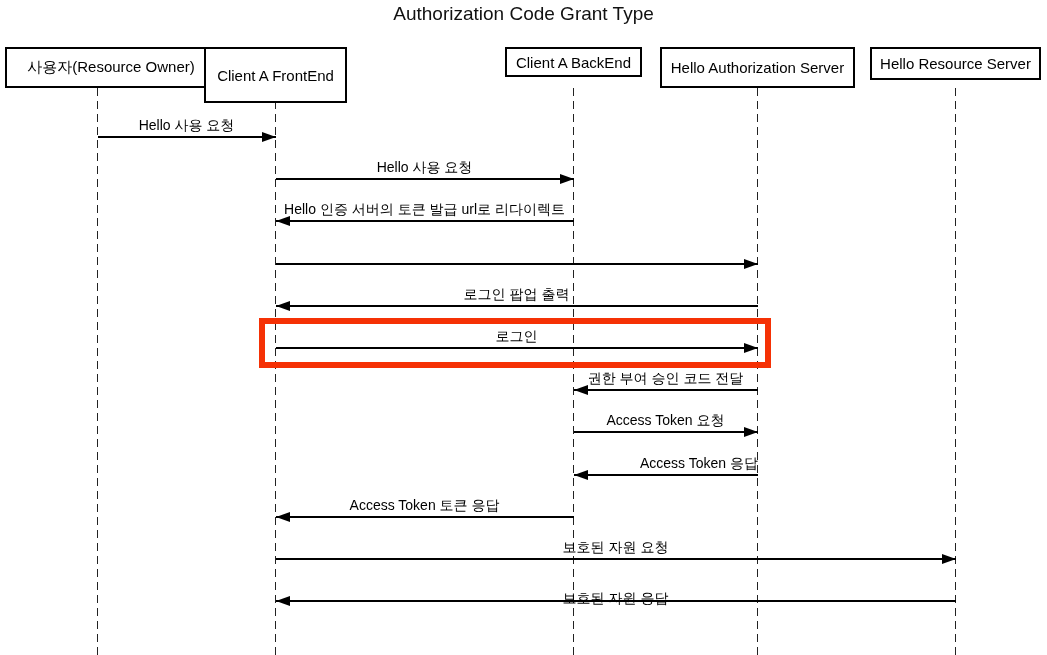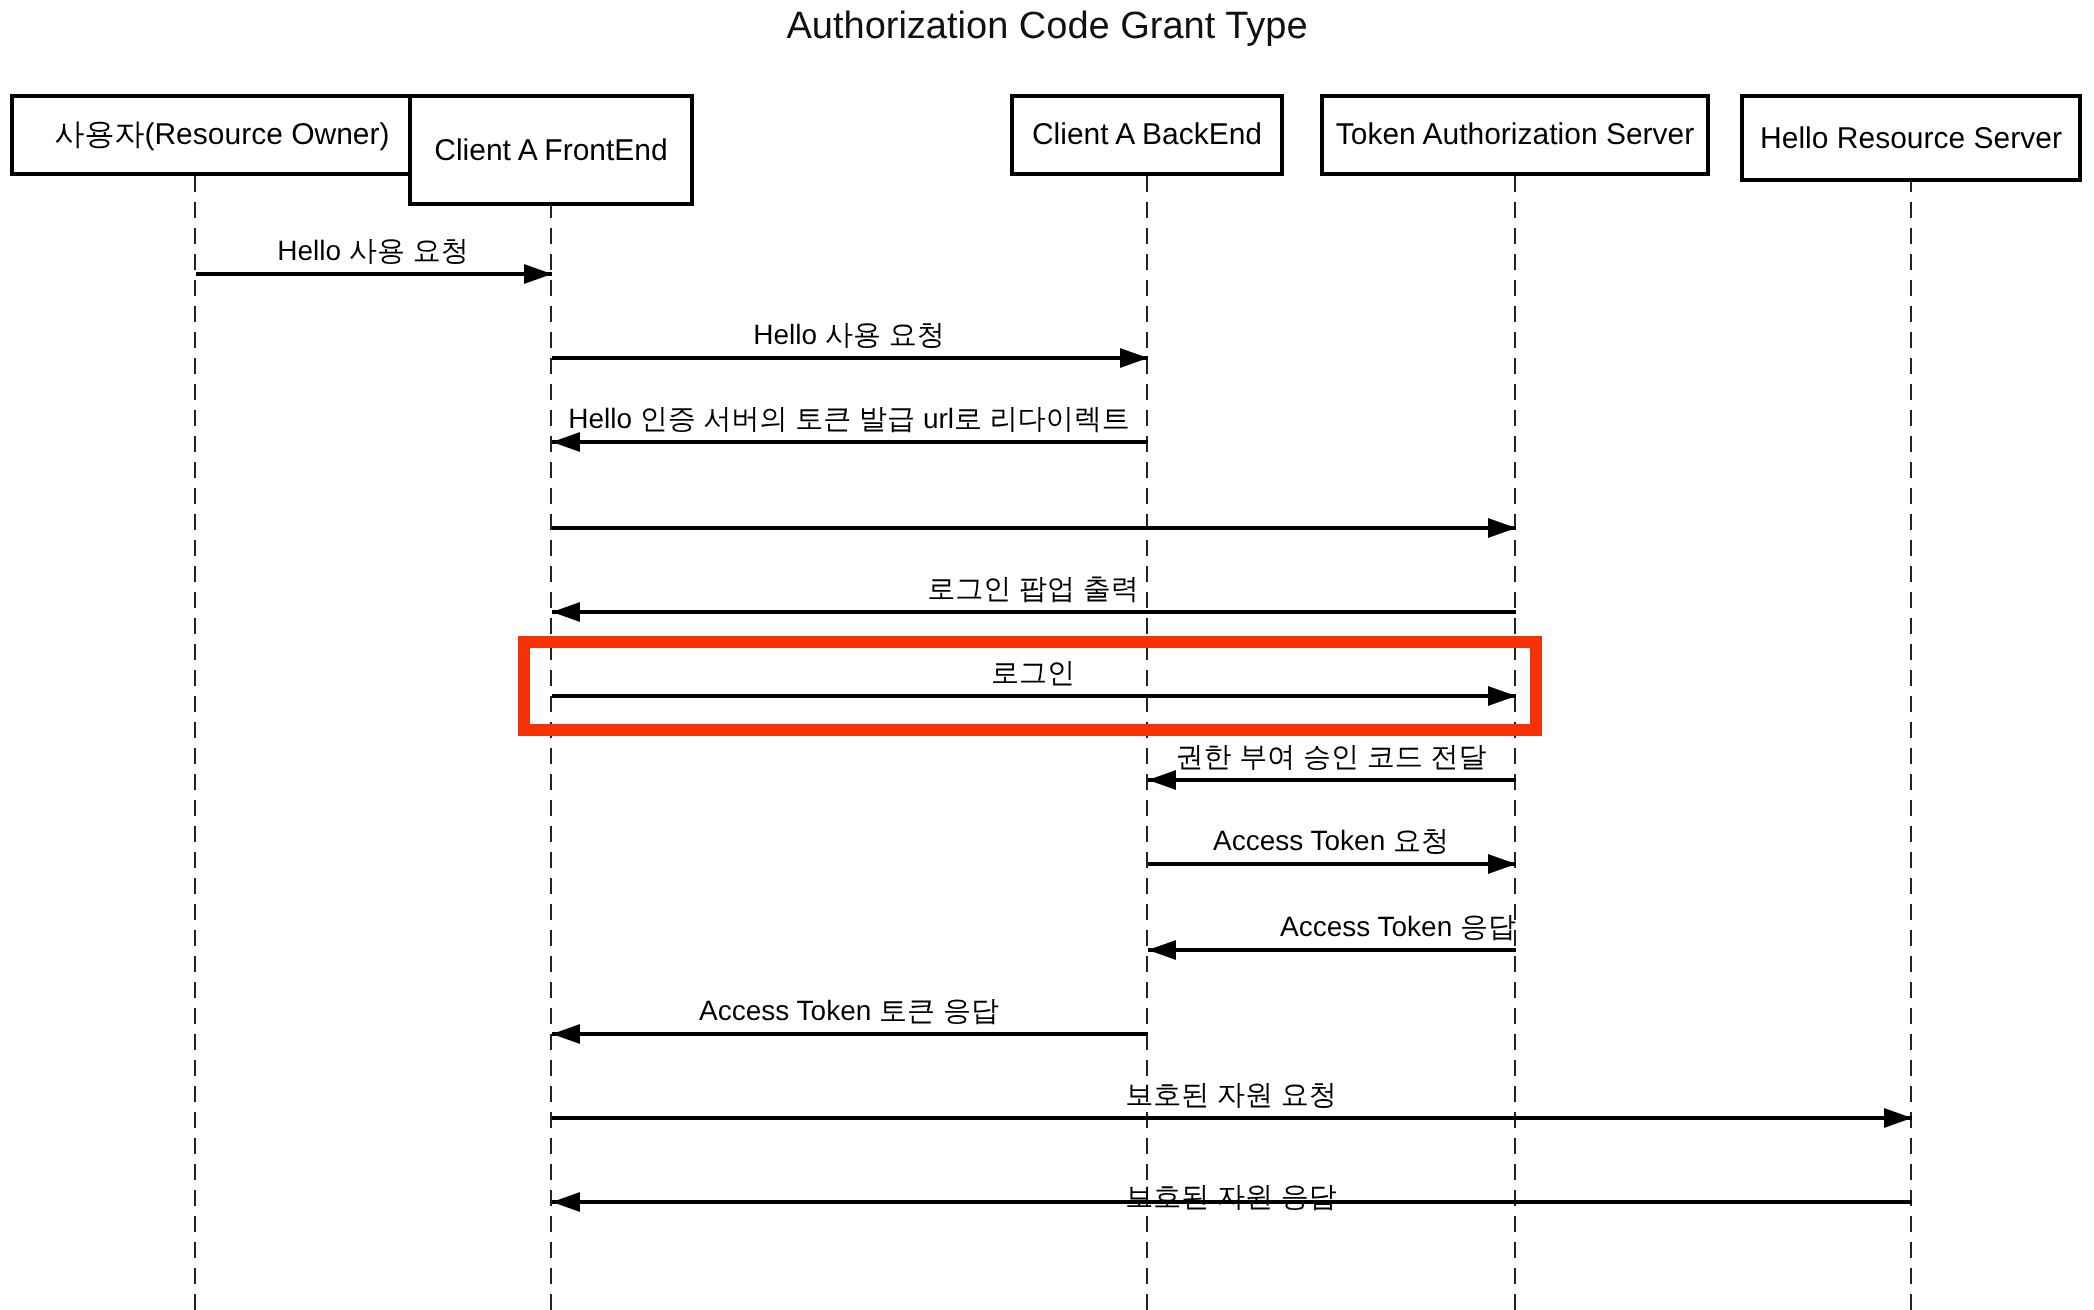--- a/index.html
+++ b/index.html
@@ -63,29 +63,29 @@
   <div id="diagram-layer">
       <div class="lifeline" style="left: 96.75px; top: 88px; height: 567px;"></div>
       <div class="actor-box" style="left: 5px; top: 47px; width: 212px; height: 41px;">
         <span class="actor-label">사용자(Resource Owner)</span>
       </div>
       <div class="lifeline" style="left: 274.75px; top: 88px; height: 567px;"></div>
       <div class="actor-box" style="left: 204px; top: 47px; width: 143px; height: 56px;">
         <span class="actor-label">Client A FrontEnd</span>
       </div>
       <div class="lifeline" style="left: 572.75px; top: 88px; height: 567px;"></div>
-      <div class="actor-box" style="left: 505px; top: 47px; width: 137px; height: 41px;">
+      <div class="actor-box" style="left: 505px; top: 47px; width: 137px; height: 30px;">
         <span class="actor-label">Client A BackEnd</span>
       </div>
       <div class="lifeline" style="left: 756.75px; top: 88px; height: 567px;"></div>
       <div class="actor-box" style="left: 660px; top: 47px; width: 195px; height: 41px;">
-        <span class="actor-label">Token Authorization Server</span>
+        <span class="actor-label">Hello Authorization Server</span>
       </div>
       <div class="lifeline" style="left: 954.75px; top: 88px; height: 567px;"></div>
-      <div class="actor-box" style="left: 870px; top: 47px; width: 171px; height: 44px;">
+      <div class="actor-box" style="left: 870px; top: 47px; width: 171px; height: 33px;">
         <span class="actor-label">Hello Resource Server</span>
       </div>
       <div class="msg-line" style="left: 97.5px; top: 136.2px; width: 178px;"></div>
       <div class="msg-head right" style="top: 131.5px; left: 261.5px;"></div>
       <div class="msg-label" style="left: 186.5px; top: 116px;">Hello 사용 요청</div>
       <div class="msg-line" style="left: 275.5px; top: 178.2px; width: 298px;"></div>
       <div class="msg-head right" style="top: 173.5px; left: 559.5px;"></div>
       <div class="msg-label" style="left: 424.5px; top: 158px;">Hello 사용 요청</div>
       <div class="msg-line" style="left: 275.5px; top: 220.2px; width: 298px;"></div>
       <div class="msg-head left" style="top: 215.5px; left: 275.5px;"></div>

